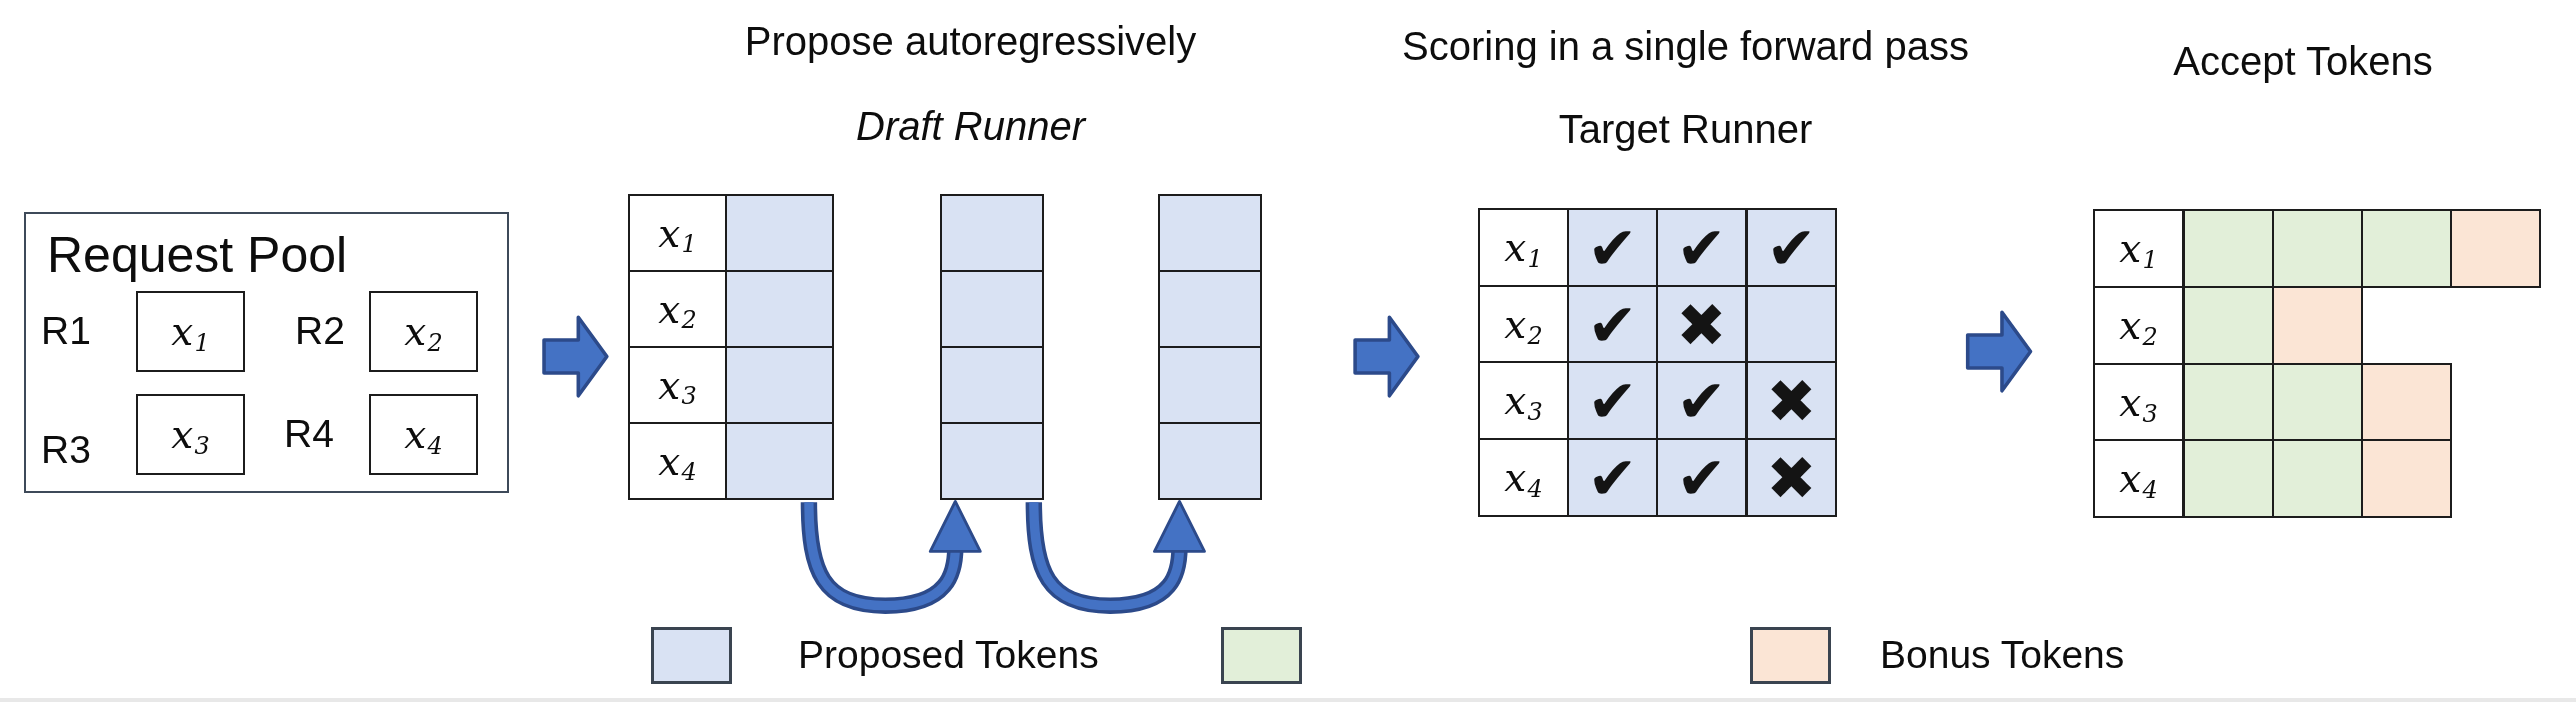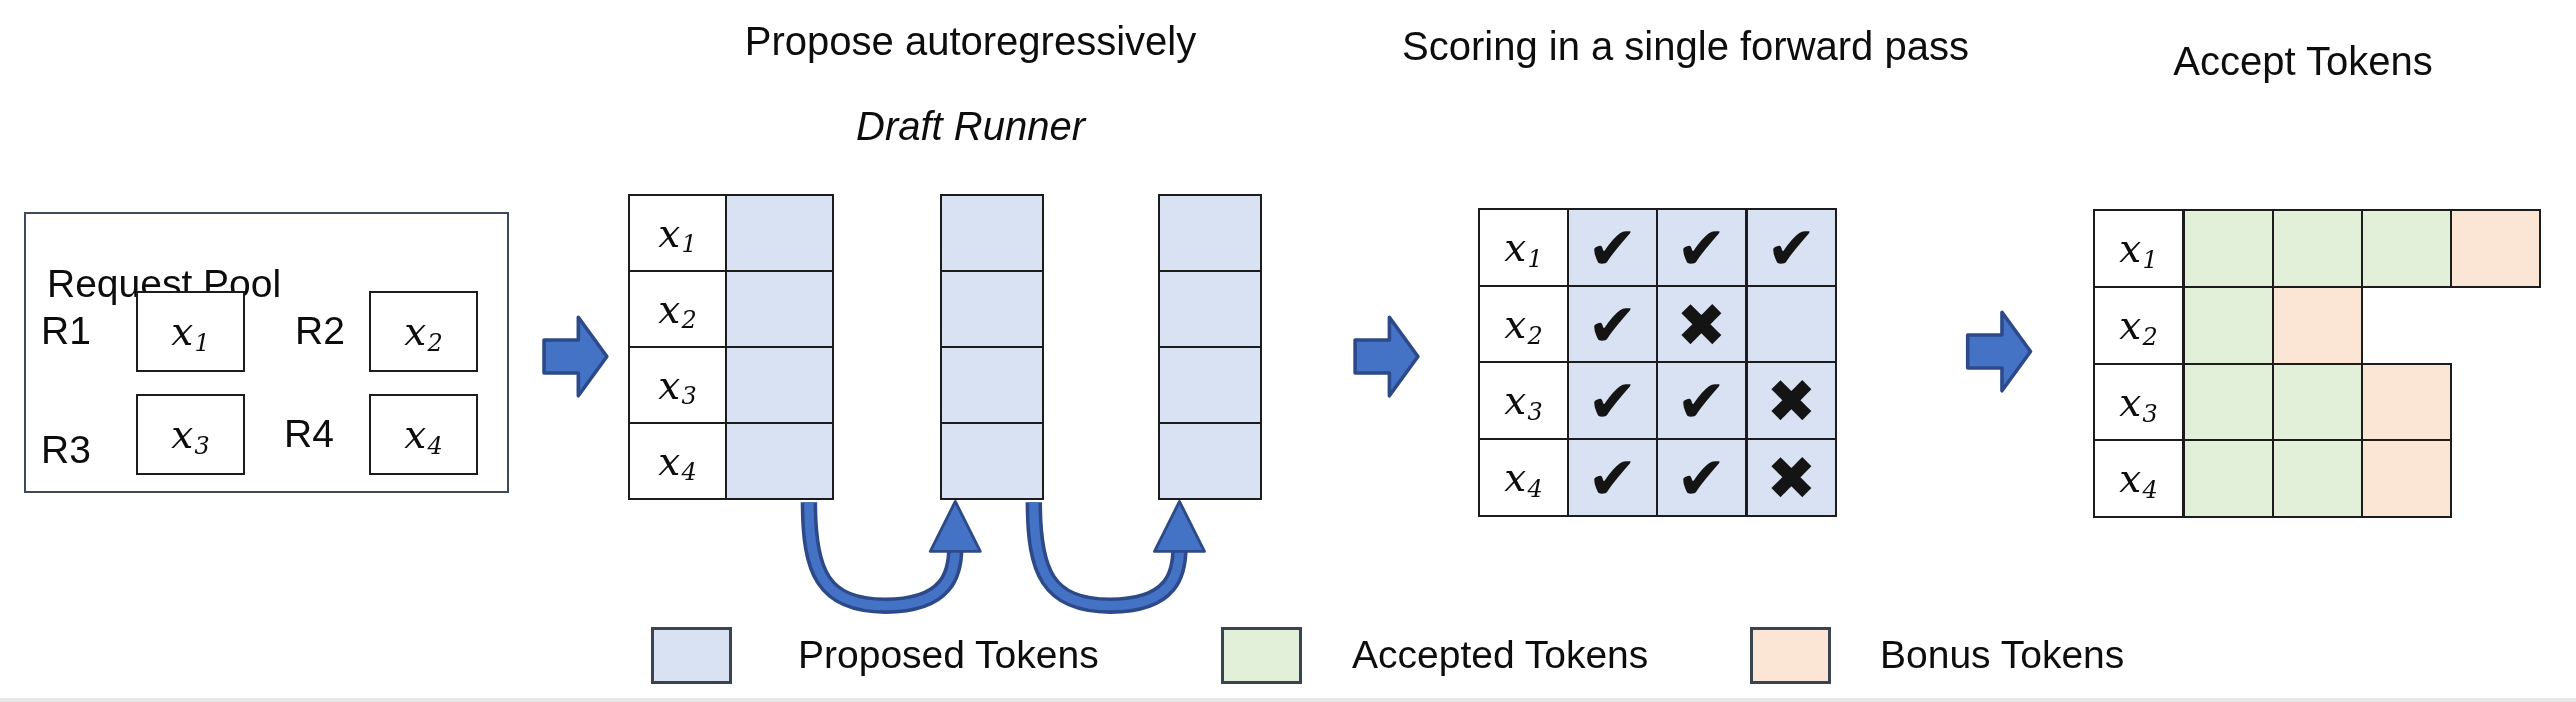--- a/index.html
+++ b/index.html
@@ -7,36 +7,37 @@
           font-family:"Liberation Sans",sans-serif;color:#0d0d0d;overflow:hidden;}
   .heading{position:absolute;text-align:center;font-size:40px;white-space:nowrap;}
   .cell{position:absolute;box-sizing:border-box;border:2.1px solid #1c1c1c;
         display:flex;align-items:center;justify-content:center;}
   .tok-base{font-family:"DejaVu Serif",serif;font-style:italic;font-size:39px;line-height:1;}
   .tok-sub{font-family:"DejaVu Serif",serif;font-style:italic;font-size:24px;line-height:1;
            display:inline-block;transform:translateY(10.7px);margin-left:1.4px;}
   .mark{font-family:"DejaVu Sans",sans-serif;font-weight:bold;font-size:60px;color:#141414;line-height:1;}
   .pool-box{position:absolute;left:23.6px;top:212px;width:485px;height:281px;
             box-sizing:border-box;border:2.9px solid #3e4a59;background:#ffffff;}
-  .pool-title{position:absolute;left:47px;top:226px;font-size:39px;margin-top:36px;}
+  .pool-title{position:absolute;left:47px;top:226px;font-size:50px;}
   .req-label{position:absolute;font-size:39px;display:flex;align-items:center;width:86px;}
   .legend-swatch{position:absolute;top:627px;width:81px;height:57px;
                  box-sizing:border-box;border:3.6px solid #3a4450;}
   .legend-label{position:absolute;top:633px;font-size:39px;white-space:nowrap;}
   .svg-layer{position:absolute;left:0;top:0;pointer-events:none;}
   .bottom-strip{position:absolute;left:0;top:698px;width:2576px;height:5px;background:#e8e8e8;}
 </style>
 </head>
 <body>
 
 <div class="canvas" id="diagram">
 
   <div class="heading" style="left:628px;top:18.6px;width:685px;">Propose autoregressively</div>
   <div class="heading" style="left:628px;top:104px;width:685px;font-style:italic;">Draft Runner</div>
   <div class="heading" style="left:1357px;top:24px;width:657px;">Scoring in a single forward pass</div>
+  <div class="heading" style="left:1357px;top:107px;width:657px;">Target Runner</div>
   <div class="heading" style="left:2103px;top:39px;width:400px;">Accept Tokens</div>
 
   <div class="pool-box"></div>
   <div class="pool-title">Request Pool</div>
 
   <svg class="svg-layer" width="2576" height="703" viewBox="0 0 3608 984">
     <g>
       <polygon class="block-arrow" transform="translate(762,444)" points="0,32 48,32 48,0 88,55 48,110 48,78 0,78" stroke-width="5" stroke-linejoin="round" fill="#4472c4" stroke="#2c4a8a"></polygon>
       <polygon class="block-arrow" transform="translate(1898,444)" points="0,32 48,32 48,0 88,55 48,110 48,78 0,78" stroke-width="5" stroke-linejoin="round" fill="#4472c4" stroke="#2c4a8a"></polygon>
       <polygon class="block-arrow" transform="translate(2756,437)" points="0,32 48,32 48,0 88,55 48,110 48,78 0,78" stroke-width="5" stroke-linejoin="round" fill="#4472c4" stroke="#2c4a8a"></polygon>
@@ -47,21 +48,20 @@
       <polygon class="curve-head" points="1303,772 1373,772 1338,702" stroke-width="4" stroke-linejoin="round" fill="#4472c4" stroke="#2c4a8a"></polygon>
       <path class="curve-outer" d="M1448,703 C1448,800 1467,848 1555,848 C1643,848 1652,802 1652,766" fill="none" stroke-width="23" stroke-linecap="butt" stroke="#2c4a8a"></path>
       <path class="curve-inner" d="M1448,703 C1448,800 1467,848 1555,848 C1643,848 1652,802 1652,766" fill="none" stroke-width="13" stroke-linecap="butt" stroke="#4472c4"></path>
       <polygon class="curve-head" points="1617,772 1687,772 1652,702" stroke-width="4" stroke-linejoin="round" fill="#4472c4" stroke="#2c4a8a"></polygon>
     </g>
   </svg>
 
   <div class="legend-swatch" style="left: 651px; background: rgb(217, 226, 243);"></div>
   <div class="legend-label" style="left:798px;">Proposed Tokens</div>
   <div class="legend-swatch" style="left: 1221px; background: rgb(226, 239, 217);"></div>
-  <div class="legend-label" style="left:1352px;">Accepted Tokens</div>
   <div class="legend-swatch" style="left: 1750px; background: rgb(251, 229, 213);"></div>
   <div class="legend-label" style="left:1880px;">Bonus Tokens</div>
 
   <div class="bottom-strip"></div>
 <div class="cell" style="left: 628px; top: 194px; width: 99px; height: 78px; background: rgb(255, 255, 255);">
       <span class="tok-base">x</span>
       <span class="tok-sub">1</span>
     </div>
     <div class="cell" style="left: 725px; top: 194px; width: 109px; height: 78px; background: rgb(217, 226, 243);"></div>
     <div class="cell" style="left: 940px; top: 194px; width: 104px; height: 78px; background: rgb(217, 226, 243);"></div>

